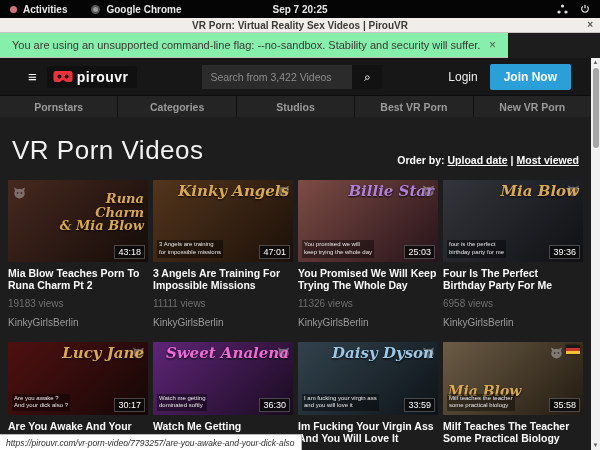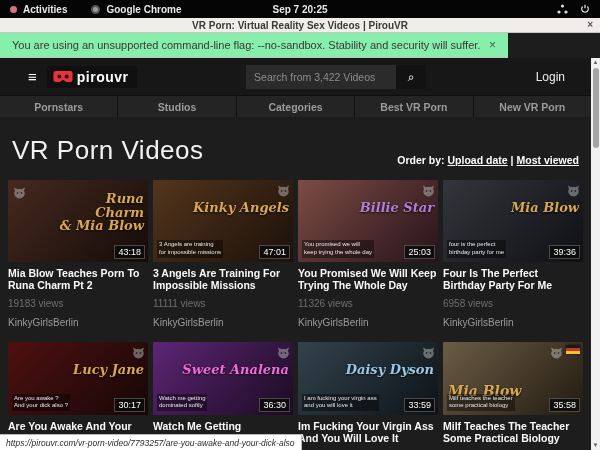--- a/index.html
+++ b/index.html
@@ -66,22 +66,22 @@
   .orderby a { color:#fff; text-decoration:underline; }
   .orderby .sep { margin:0 3px; }
 
   
   .grid { display:grid; grid-template-columns:repeat(4,1fr); gap:14px 5px; margin:0 8px; }
   .card { position:relative; }
   .thumb { position:relative; height:82px; overflow:hidden; border-radius:1px; }
   .card:nth-child(n+5) .thumb { height:73px; }
   .dur { position:absolute; bottom:3px; right:3px; background:rgba(10,10,10,.8);
     border:1px solid rgba(255,255,255,.25); color:#fff; font-size:9px; padding:0 3px; line-height:12px; }
-  .ov { position:absolute; top:21px; left:0; right:4px; text-align:right;
-    font-family:"DejaVu Serif", serif; font-style:italic; font-weight:bold; font-size:13px;
+  .ov { position:absolute; top:4px; left:0; right:4px; text-align:right;
+    font-family:"DejaVu Serif", serif; font-style:italic; font-weight:bold; font-size:15px;
     line-height:1.05; text-shadow:0 1px 2px rgba(0,0,0,.9); pointer-events:none; }
   .card:nth-child(1) .ov { top:12px; font-size:13px; white-space:pre-line; }
   .card:nth-child(8) .ov { top:auto; bottom:16px; text-align:left; left:5px; font-size:14px; }
   .cap { position:absolute; bottom:4px; left:4px; max-width:70%; color:#e8e8e8; font-size:6px;
     line-height:1.3; white-space:pre-line; background:rgba(0,0,0,.4); padding:1px 2px; }
   .watermark { position:absolute; top:3px; right:3px; opacity:.55; }
   .card:nth-child(1) .watermark { right:auto; left:5px; top:5px; }
   .card:nth-child(8) .watermark { right:20px; }
   .flag { position:absolute; top:3px; right:3px; width:14px; height:9px; display:none;
     box-shadow:0 0 2px rgba(0,0,0,.8); }
@@ -152,26 +152,27 @@
           </svg>
           <span class="logo-text">pirouvr</span>
         </a>
         <div class="searchwrap">
           <input class="searchbox" placeholder="Search from 3,422 Videos" style="">
           <button class="searchbtn">
             <span>⌕</span>
           </button>
         </div>
         <a class="login">Login</a>
+        <button class="joinbtn">Join Now</button>
       </div>
 
       <div class="site-nav" id="nav">
           <div class="nav-item">Pornstars</div>
+          <div class="nav-item">Categories</div>
           <div class="nav-item">Studios</div>
-          <div class="nav-item">Categories</div>
           <div class="nav-item">Best VR Porn</div>
           <div class="nav-item">New VR Porn</div>
         </div>
 
       <div class="heading-row">
         <h1 class="page-title">VR Porn Videos</h1>
         <div class="orderby">
           <span>Order by:</span>
           <a>Upload date</a><span class="sep">|</span><a>Most viewed</a>
         </div>

